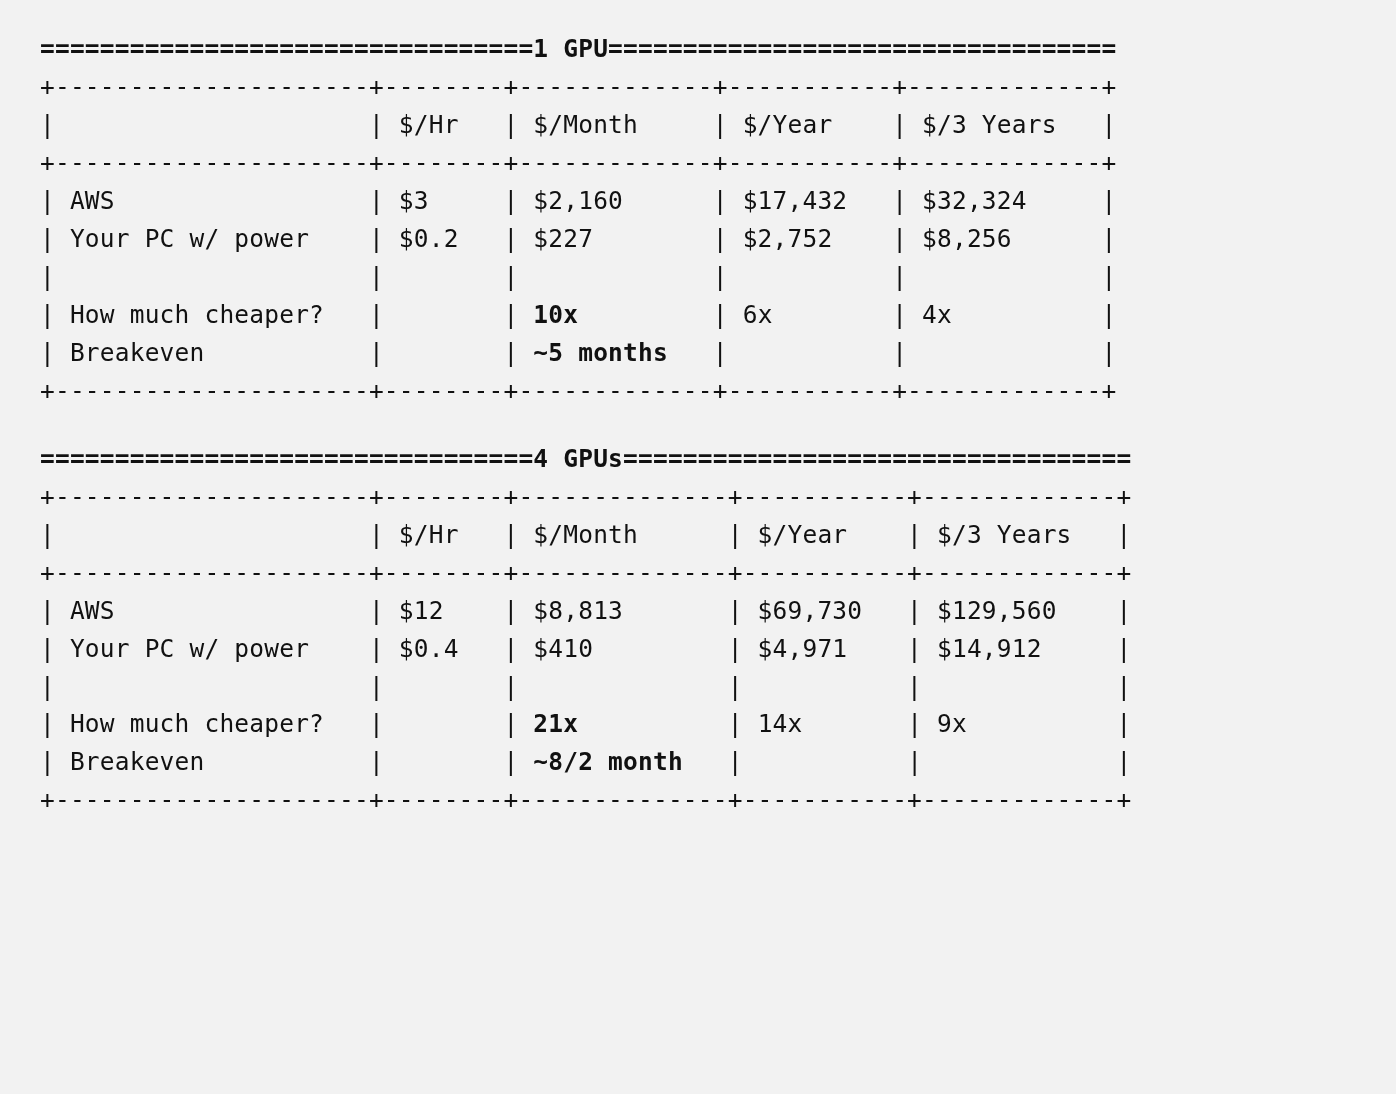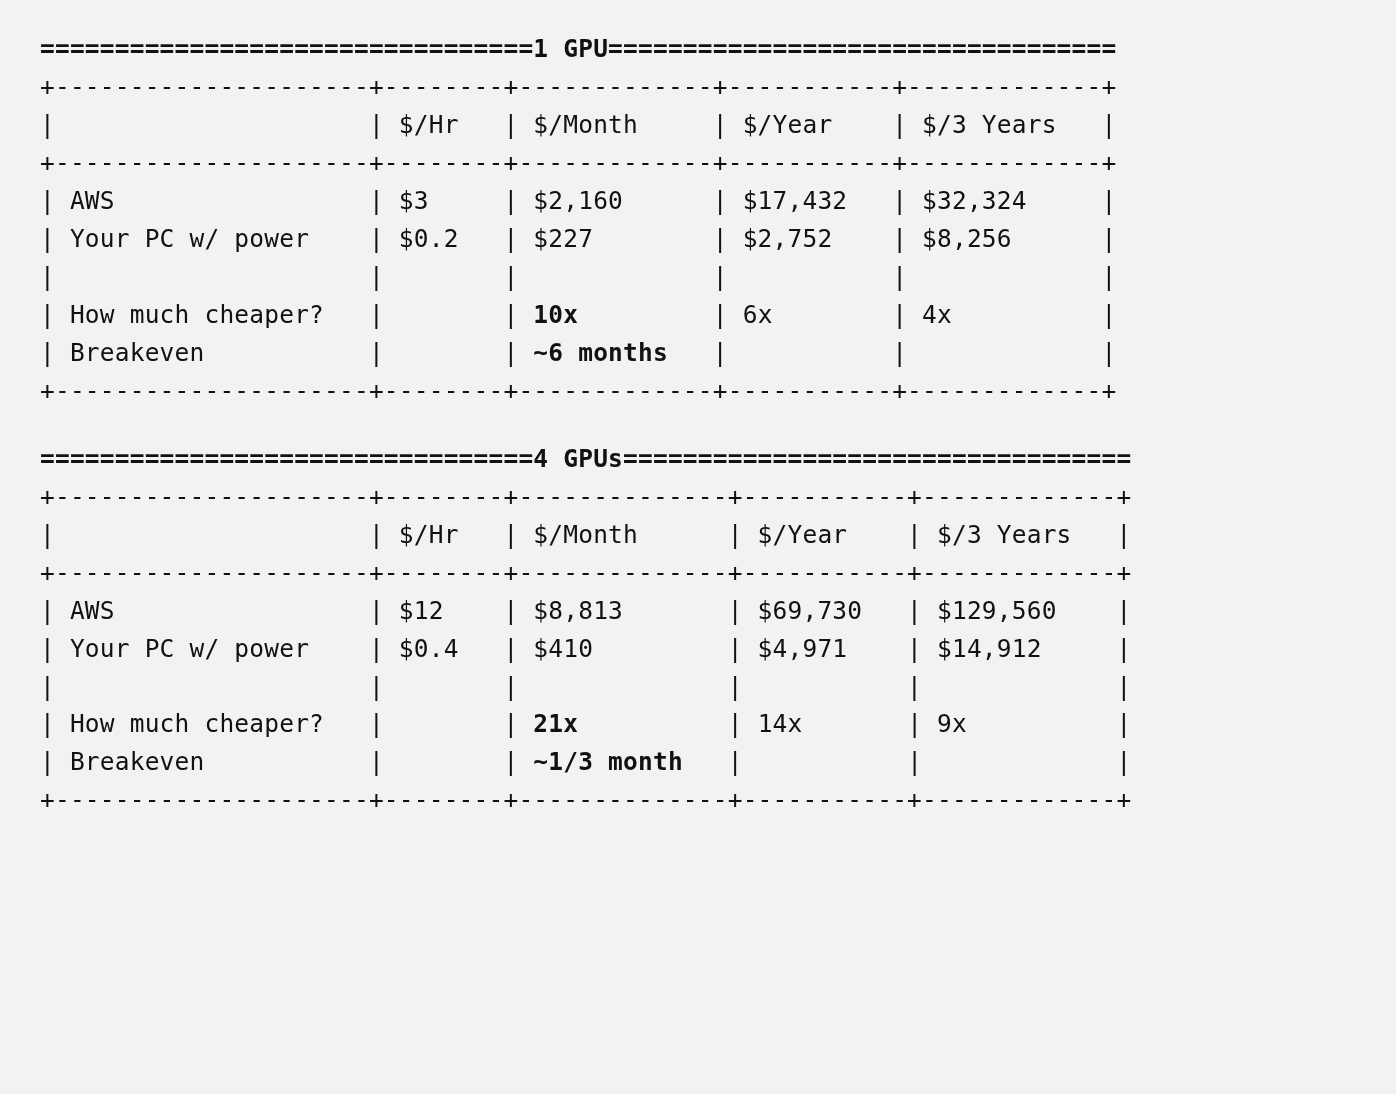--- a/index.html
+++ b/index.html
@@ -29,27 +29,27 @@
 <div class="page">
 
 <pre class="block" id="tbl-0"><span class="b">=================================1 GPU==================================</span>
 +---------------------+--------+-------------+-----------+-------------+
 |                     | $/Hr   | $/Month     | $/Year    | $/3 Years   |
 +---------------------+--------+-------------+-----------+-------------+
 | AWS                 | $3     | $2,160      | $17,432   | $32,324     |
 | Your PC w/ power    | $0.2   | $227        | $2,752    | $8,256      |
 |                     |        |             |           |             |
 | How much cheaper?   |        |<span class="b"> 10x         </span>| 6x        | 4x          |
-| Breakeven           |        |<span class="b"> ~6 months   </span>|           |             |
+| Breakeven           |        |<span class="b"> ~5 months   </span>|           |             |
 +---------------------+--------+-------------+-----------+-------------+</pre>
 
 <pre class="block" id="tbl-1"><span class="b">=================================4 GPUs==================================</span>
 +---------------------+--------+--------------+-----------+-------------+
 |                     | $/Hr   | $/Month      | $/Year    | $/3 Years   |
 +---------------------+--------+--------------+-----------+-------------+
 | AWS                 | $12    | $8,813       | $69,730   | $129,560    |
 | Your PC w/ power    | $0.4   | $410         | $4,971    | $14,912     |
 |                     |        |              |           |             |
 | How much cheaper?   |        |<span class="b"> 21x          </span>| 14x       | 9x          |
-| Breakeven           |        |<span class="b"> ~1/3 month   </span>|           |             |
+| Breakeven           |        |<span class="b"> ~8/2 month   </span>|           |             |
 +---------------------+--------+--------------+-----------+-------------+</pre>
 
 </div>
 
 </body></html>

